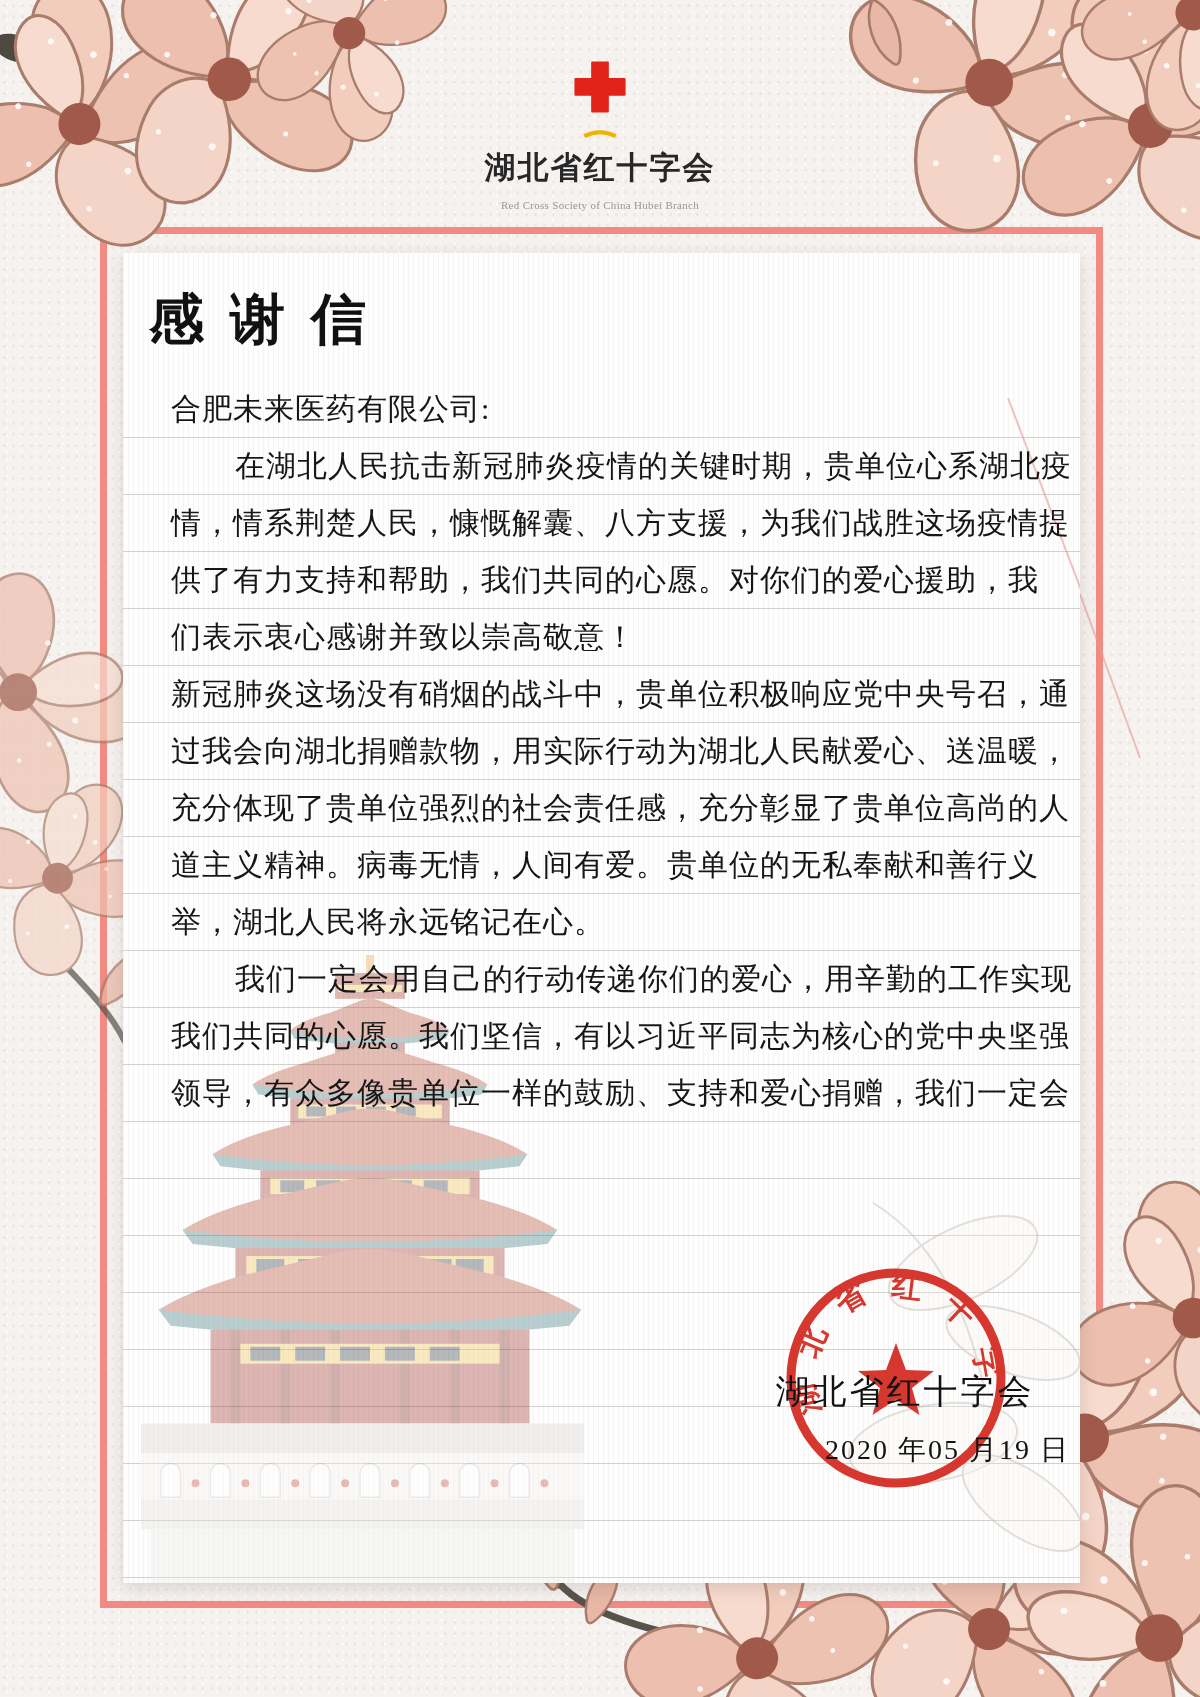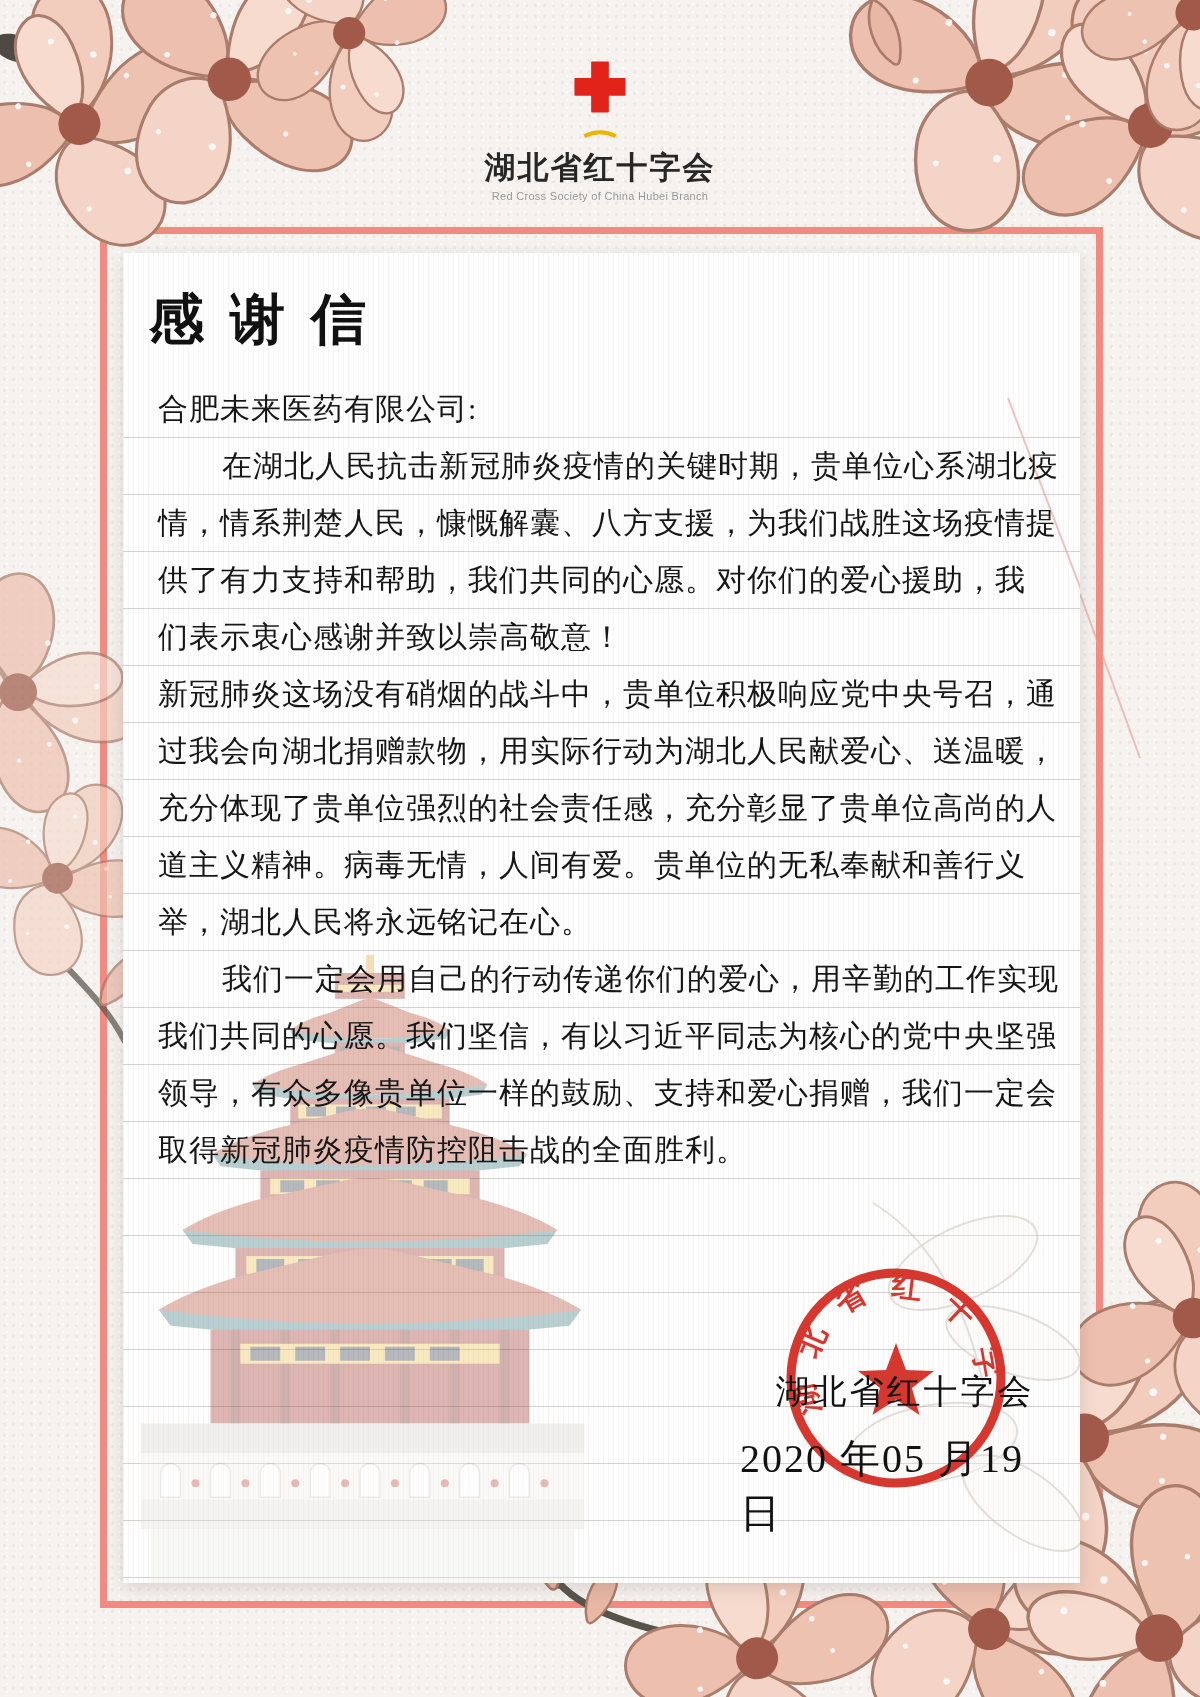--- a/index.html
+++ b/index.html
@@ -8,47 +8,47 @@
     background-color:#f5f2ef;
     background-image:
       radial-gradient(rgba(205,190,180,0.18) 1.2px, transparent 1.9px),
       radial-gradient(rgba(255,255,255,0.85) 1px, transparent 1.7px);
     background-size:9px 11px,14px 8px;}
   
   .logo-block{position:absolute;left:0;top:26px;width:100%;text-align:center;z-index:5;}
   .logo-svg{display:block;margin:0 auto;width:122px;height:118px;}
   .org-cn{margin-top:3px;font-family:"Liberation Sans",sans-serif;font-weight:bold;
     font-size:31px;letter-spacing:2px;color:#272727;}
-  .org-en{margin-top:1px;font-family:Liberation Sans, sans-serif;
+  .org-en{margin-top:10px;font-family:Liberation Serif, serif;
     font-size:11px;letter-spacing:0.3px;color:#979797;}
   
   .flower-layer{position:absolute;left:0;top:0;width:1200px;height:1697px;z-index:3;pointer-events:none;}
   .frame{position:absolute;left:100px;top:227px;width:1003px;height:1381px;
     border:7px solid #f18a80;box-sizing:border-box;z-index:2;}
   
   .paper{position:absolute;left:123px;top:253px;width:957px;height:1330px;
     background-color:#fefefe;
     background-image:repeating-linear-gradient(90deg, rgba(234,230,226,.4) 0 1px, transparent 1px 5px);
     box-shadow:0 5px 16px rgba(120,100,95,0.22);z-index:4;overflow:hidden;}
   .ruling{position:absolute;left:0;right:0;top:184px;bottom:0;
     background:repeating-linear-gradient(to bottom, rgba(150,150,150,.42) 0 1px, transparent 1px 57px);}
   .tower{position:absolute;left:17px;top:702px;width:445px;height:628px;opacity:.34;}
   .sketch{position:absolute;left:690px;top:890px;width:270px;height:430px;opacity:.5;}
   .stem-line{position:absolute;pointer-events:none;}
   .title{position:absolute;left:0;top:30px;width:100%;text-align:left;
     font-weight:bold;font-size:55px;letter-spacing:26px;text-indent:26px;color:#111;}
   .body-text{position:absolute;left:35px;top:127px;width:890px;}
   .line{height:57px;line-height:57px;font-size:30px;letter-spacing:1px;
-    color:#161616;white-space:nowrap;}
+    color:#161616;white-space:nowrap;margin-left:13px;}
   .line.indent{text-indent:64px;}
   .seal-svg{position:absolute;left:658px;top:1010px;width:230px;height:230px;opacity:.92;}
   .signature{position:absolute;left:617px;top:1116px;width:330px;text-align:center;
     font-size:34px;letter-spacing:3px;color:#121212;}
-  .date{position:absolute;left:617px;top:1178px;width:330px;text-align:left;
-    font-size:40px;letter-spacing:2px;color:#121212;}
+  .date{position:absolute;left:617px;top:1178px;width:330px;text-align:right;
+    font-size:28px;letter-spacing:2px;color:#121212;}
 </style>
 </head>
 <body>
 
 <div class="page">
 
   <svg class="flower-layer" viewBox="0 0 1200 1697">
     <defs>
       <g id="mag-flower">
         <g stroke="#aa7c6b" stroke-width="2">
@@ -256,21 +256,20 @@
       <div class="line">供了有力支持和帮助，我们共同的心愿。对你们的爱心援助，我</div>
       <div class="line">们表示衷心感谢并致以崇高敬意！</div>
       <div class="line">新冠肺炎这场没有硝烟的战斗中，贵单位积极响应党中央号召，通</div>
       <div class="line">过我会向湖北捐赠款物，用实际行动为湖北人民献爱心、送温暖，</div>
       <div class="line">充分体现了贵单位强烈的社会责任感，充分彰显了贵单位高尚的人</div>
       <div class="line">道主义精神。病毒无情，人间有爱。贵单位的无私奉献和善行义</div>
       <div class="line">举，湖北人民将永远铭记在心。</div>
       <div class="line indent">我们一定会用自己的行动传递你们的爱心，用辛勤的工作实现</div>
       <div class="line">我们共同的心愿。我们坚信，有以习近平同志为核心的党中央坚强</div>
       <div class="line">领导，有众多像贵单位一样的鼓励、支持和爱心捐赠，我们一定会</div>
-      <div class="line">取得新冠肺炎疫情防控阻击战的全面胜利。</div>
     </div>
 
     <svg class="seal-svg" viewBox="0 0 230 230">
       <defs>
         <path id="seal-arc" d="M 40,148 A 82,82 0 1 1 190,148" fill="none"></path>
       </defs>
       <circle cx="115" cy="115" r="105" fill="none" stroke="#d3281e" stroke-width="9"></circle>
       <path fill="#d3281e" d="M115,80 L125,107 L153,108 L131,125 L138.5,152 L115,136.5 L91.5,152 L99,125 L77,108 L105,107 Z"></path>
       <text font-family="Liberation Sans, sans-serif" font-size="30" font-weight="bold" fill="#d3281e">
         <textPath href="#seal-arc" startOffset="0" textLength="345" lengthAdjust="spacing">湖北省红十字会</textPath>

